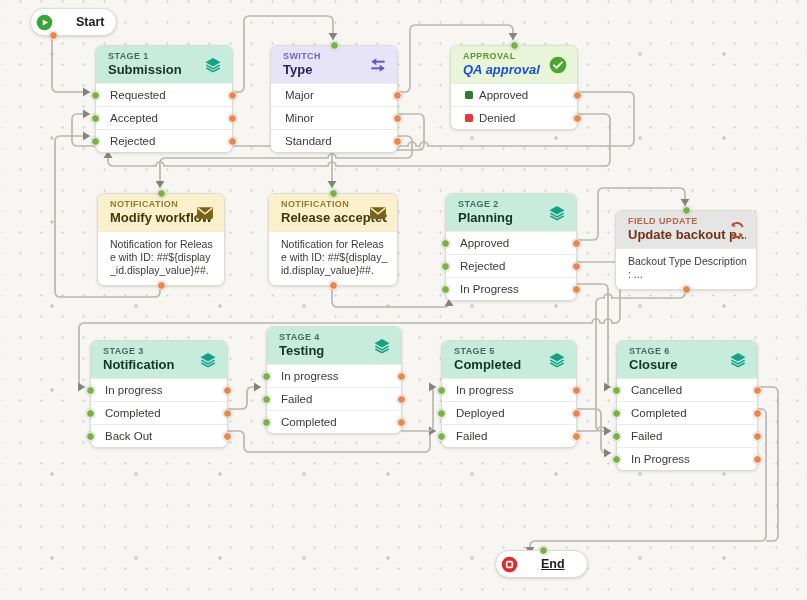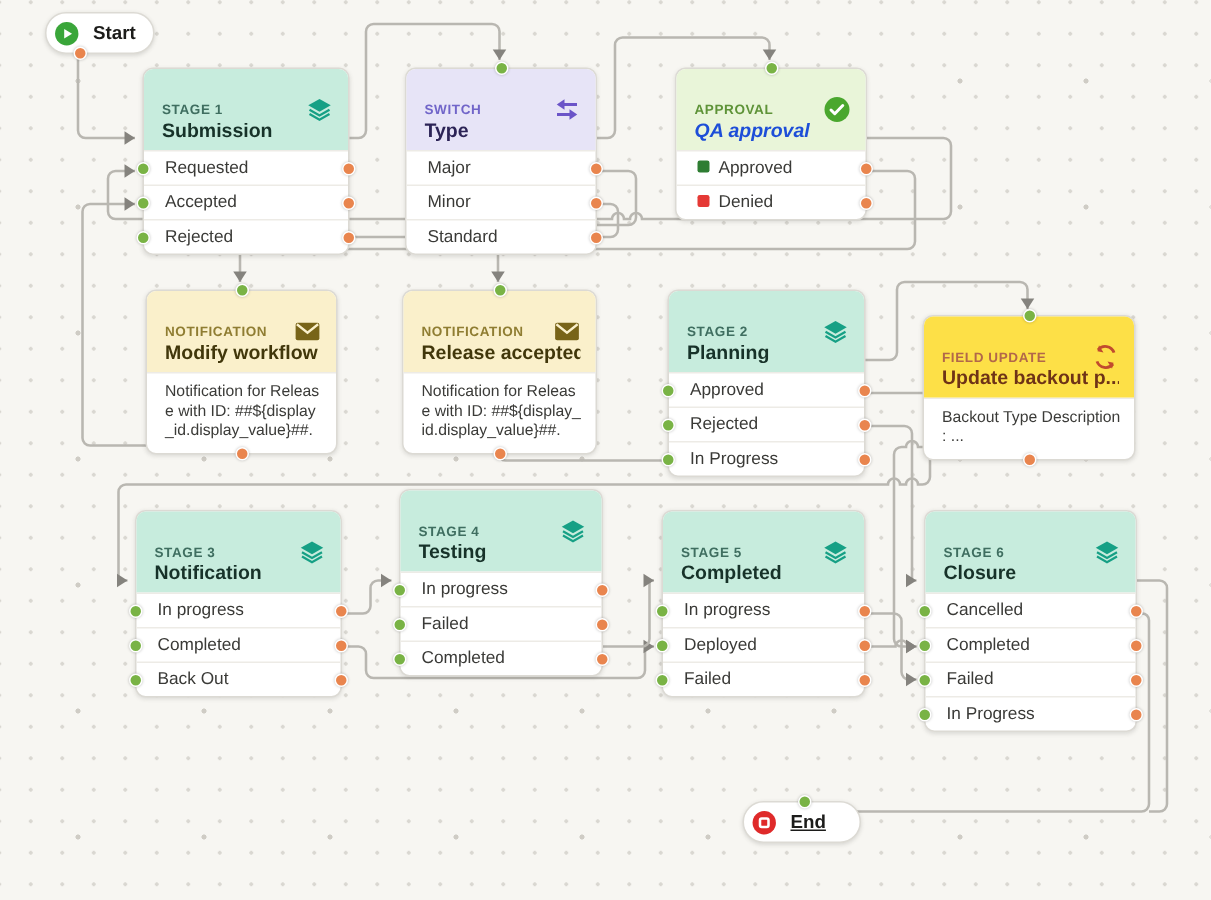--- a/index.html
+++ b/index.html
@@ -11,42 +11,42 @@
       radial-gradient(circle,#cfccc5 1.5px,transparent 1.9px),
       radial-gradient(circle,#d9d7d1 1.1px,transparent 1.4px);
     background-size:84px 84px,21px 21px;
     background-position:10px 12px,10px 12px;
   }
   #wires{position:absolute;left:0;top:0;z-index:1;pointer-events:none;}
   .node{
     position:absolute;z-index:2;background:#fff;border:1px solid #dcdad4;
     border-radius:7px;box-shadow:0 1px 3px rgba(60,60,55,.15);
   }
-  .hd{border-radius:6px 6px 0 0;padding:22px 10px 6px 12px;position:relative;}
+  .hd{border-radius:6px 6px 0 0;padding:5px 10px 6px 12px;position:relative;}
   .kicker{display:block;font-size:9px;letter-spacing:.4px;font-weight:700;text-transform:uppercase;}
   .title{display:block;font-size:13px;font-weight:700;margin-top:1px;white-space:nowrap;overflow:hidden;}
   .hd .nicon{position:absolute;right:9px;top:50%;transform:translateY(-50%);width:20px;height:20px;}
   .hd-stage{background:#c7ecdd;} .hd-stage .kicker{color:#3f6e60;} .hd-stage .title{color:#173229;}
   .hd-switch{background:#e7e4f7;} .hd-switch .kicker{color:#7165c9;} .hd-switch .title{color:#2c2356;}
   .hd-approval{background:#e9f5d9;} .hd-approval .kicker{color:#5e9338;} .hd-approval .title{color:#1d4ed8;font-style:italic;}
   .hd-notification{background:#faf0cb;} .hd-notification .kicker{color:#8f7d32;} .hd-notification .title{color:#41370b;}
-  .hd-field-update{background:#fde047;} .hd-field-update .kicker{color:#b2674a;} .hd-field-update .title{color:#6e3317;}
+  .hd-field-update{background:#e5e5e5;} .hd-field-update .kicker{color:#b2674a;} .hd-field-update .title{color:#6e3317;}
   .row{position:relative;height:22px;line-height:22px;font-size:11.5px;color:#3a3a37;
        padding-left:14px;border-top:1px solid #edebe6;white-space:nowrap;}
   .row:first-of-type{border-top:none;}
   .bullet{display:inline-block;width:8px;height:8px;border-radius:1.5px;margin-right:6px;vertical-align:middle;margin-top:-2px;}
   .nbody{font-size:10.5px;line-height:13px;color:#3b3b38;padding:6px 9px 8px 12px;border-top:1px solid #edebe6;word-break:break-all;}
   .port{position:absolute;width:9px;height:9px;border-radius:50%;border:1.5px solid #fff;box-sizing:border-box;
         box-shadow:0 0 2px rgba(0,0,0,.25);z-index:3;}
   .port.green{background:#79b345;} .port.orange{background:#e9854e;}
   .p-left{left:-5px;top:50%;margin-top:-4.5px;} .p-right{right:-5px;top:50%;margin-top:-4.5px;}
   .p-top{top:-5px;} .p-bottom{bottom:-5px;}
   .pill{
     position:absolute;z-index:2;background:#fff;border:1px solid #dcdad4;border-radius:14px;
-    box-shadow:0 1px 3px rgba(60,60,55,.18);display:flex;align-items:center;gap:9px;padding:0 12px 0 5px;
+    box-shadow:0 1px 3px rgba(60,60,55,.18);display:flex;align-items:center;gap:23px;padding:0 12px 0 5px;
     font-size:12.5px;font-weight:700;color:#1c1c1a;
   }
   .pill svg{width:17px;height:17px;display:block;}
 </style>
 </head>
 <body>
 
 <div id="canvas">
   <svg id="wires" width="807" height="600">
       <g>
@@ -292,21 +292,21 @@
               <path d="M4 15.6l8 4.5 8-4.5" fill="none" stroke="#16a085" stroke-width="1.8"></path>
             </svg></span>
         </div>
         <div class="row"><span>Cancelled</span><span class="port green p-left"></span><span class="port orange p-right"></span></div>
         <div class="row"><span>Completed</span><span class="port green p-left"></span><span class="port orange p-right"></span></div>
         <div class="row"><span>Failed</span><span class="port green p-left"></span><span class="port orange p-right"></span></div>
         <div class="row"><span>In Progress</span><span class="port green p-left"></span><span class="port orange p-right"></span></div>
       </div>
     </div>
 
-  <div class="pill" style="left:495px;top:534px;height:26px;padding-right:22px;text-decoration:underline;">
+  <div class="pill" style="left:495px;top:550px;height:26px;padding-right:22px;text-decoration:underline;">
     <span>
       <svg viewBox="0 0 24 24">
           <circle cx="12" cy="12" r="11" fill="#df2a2a"></circle>
           <rect x="8" y="8" width="8" height="8" rx="1.6" fill="none" stroke="#fff" stroke-width="2.4"></rect>
         </svg>
     </span>
     <span>End</span>
     <span class="port green p-top" style="left:calc(50% - 2px);"></span>
   </div>
 </div>

